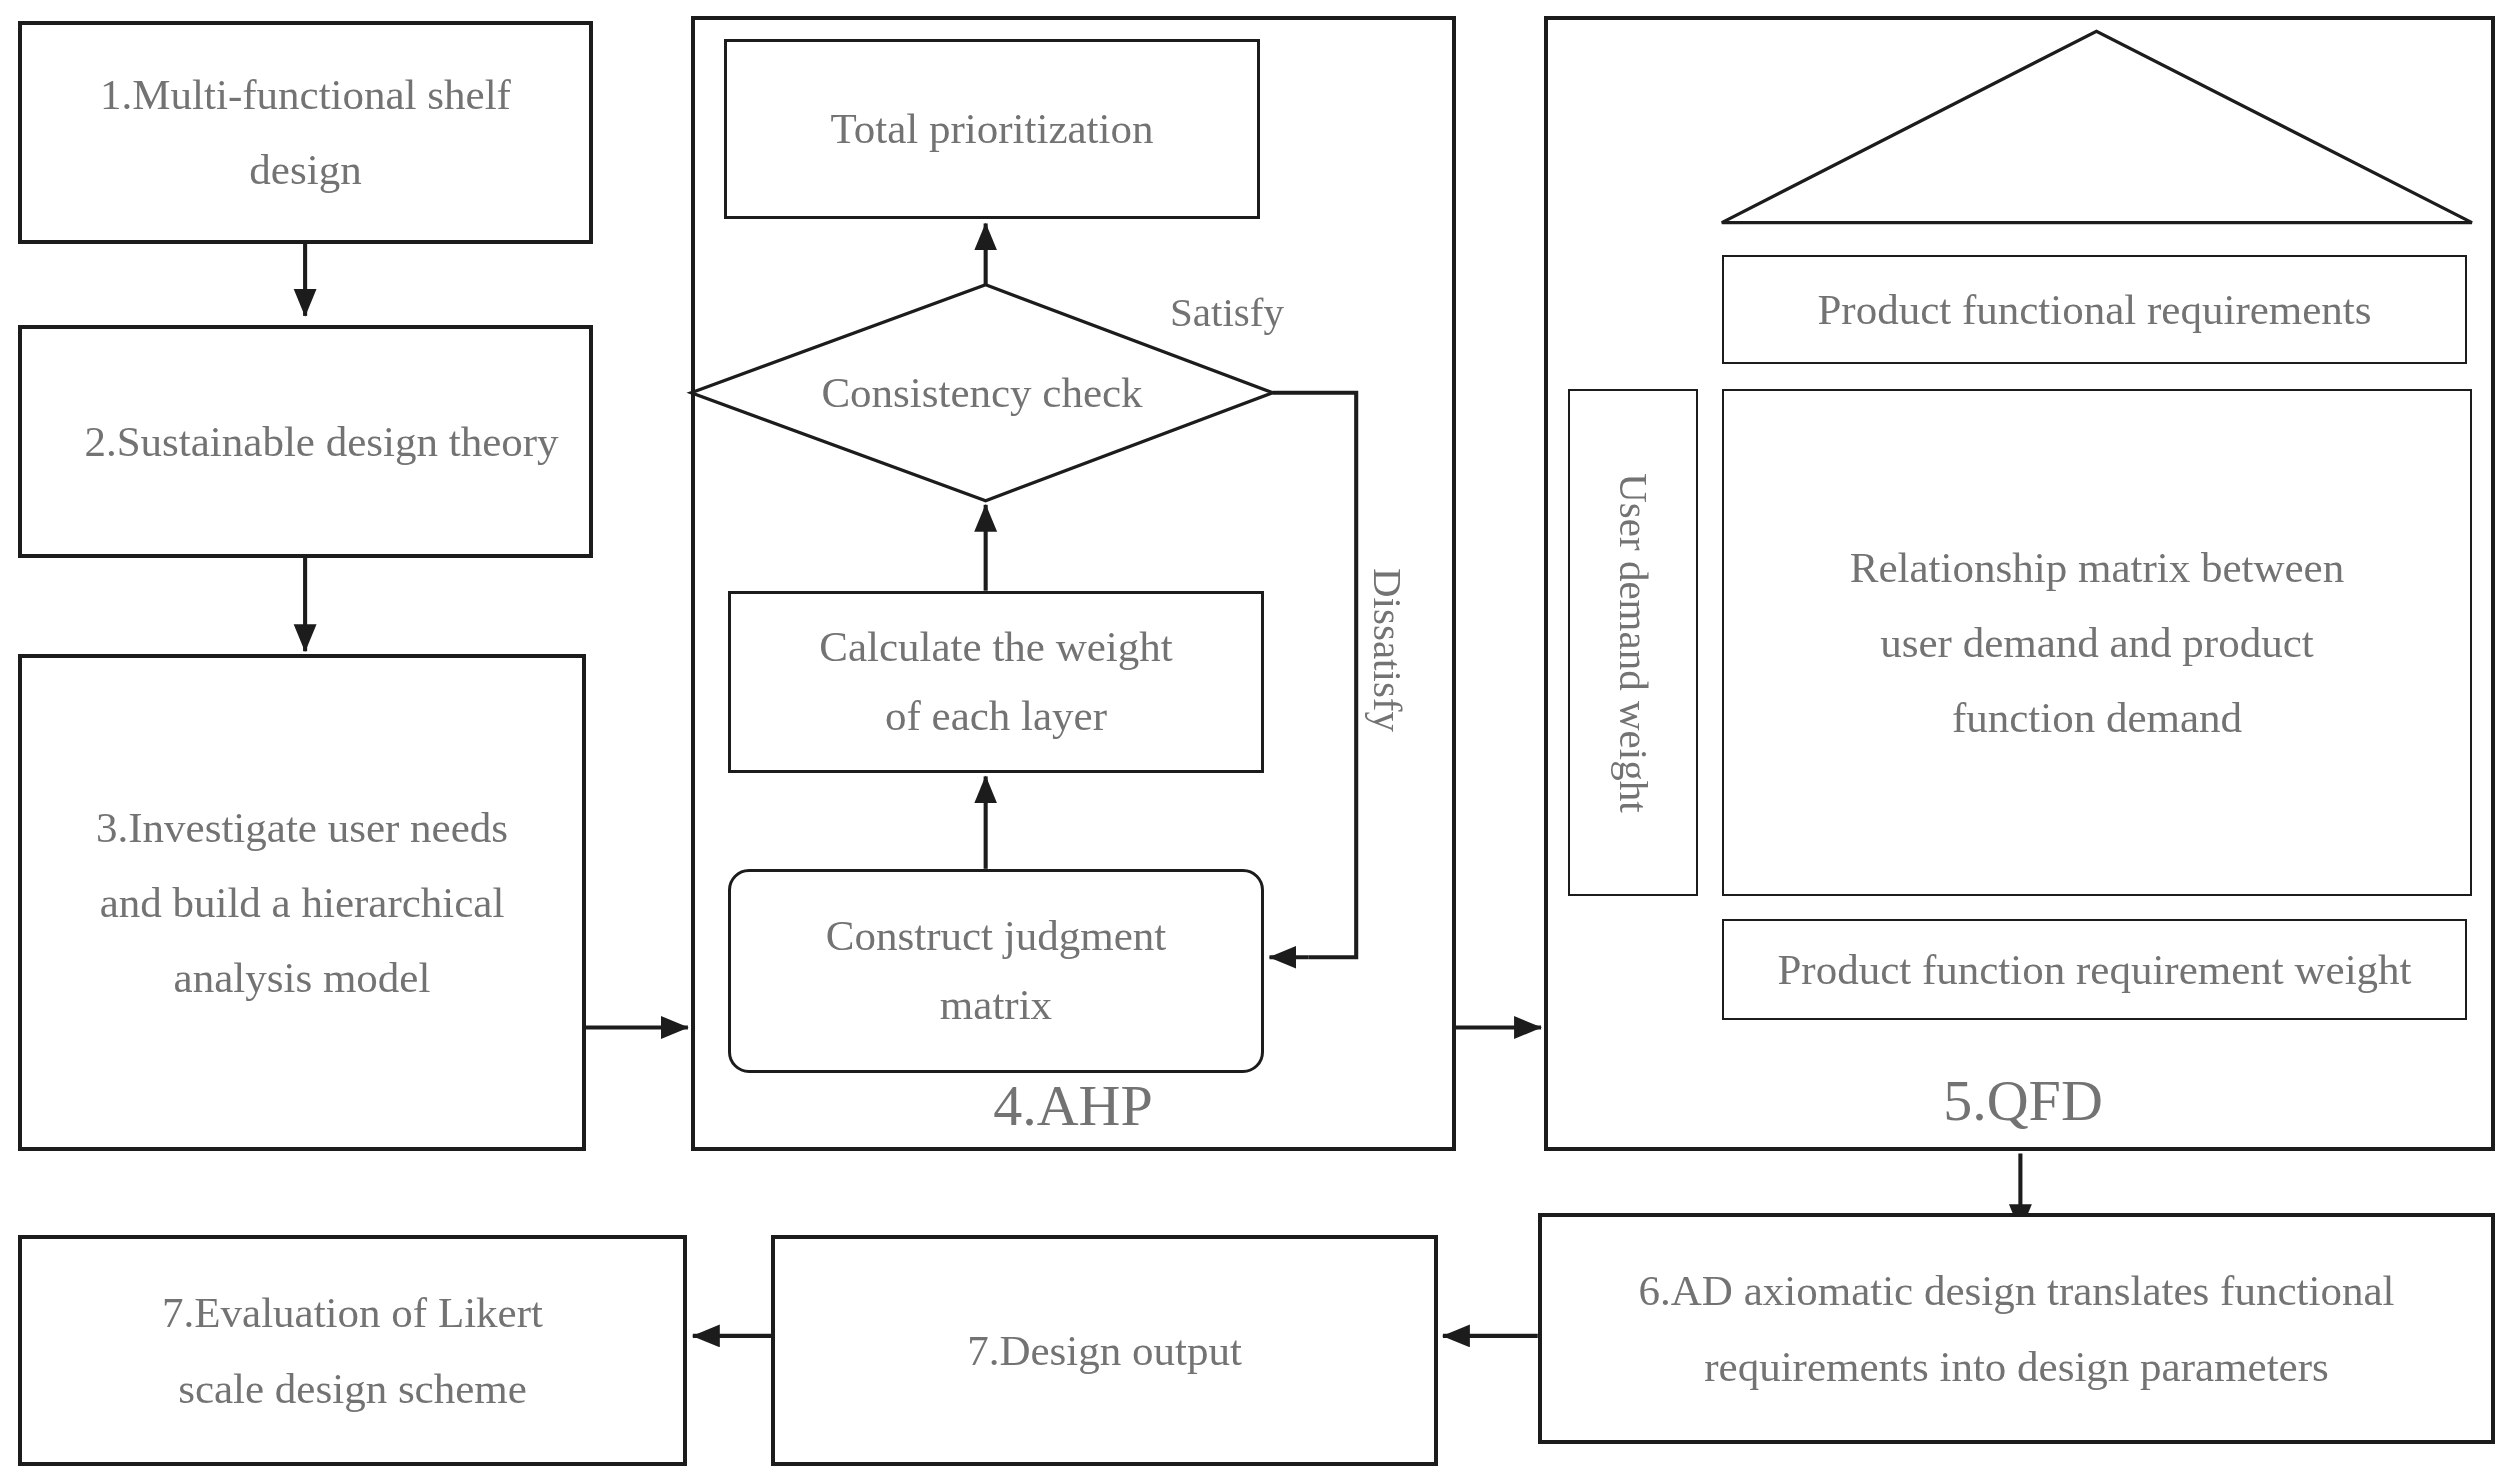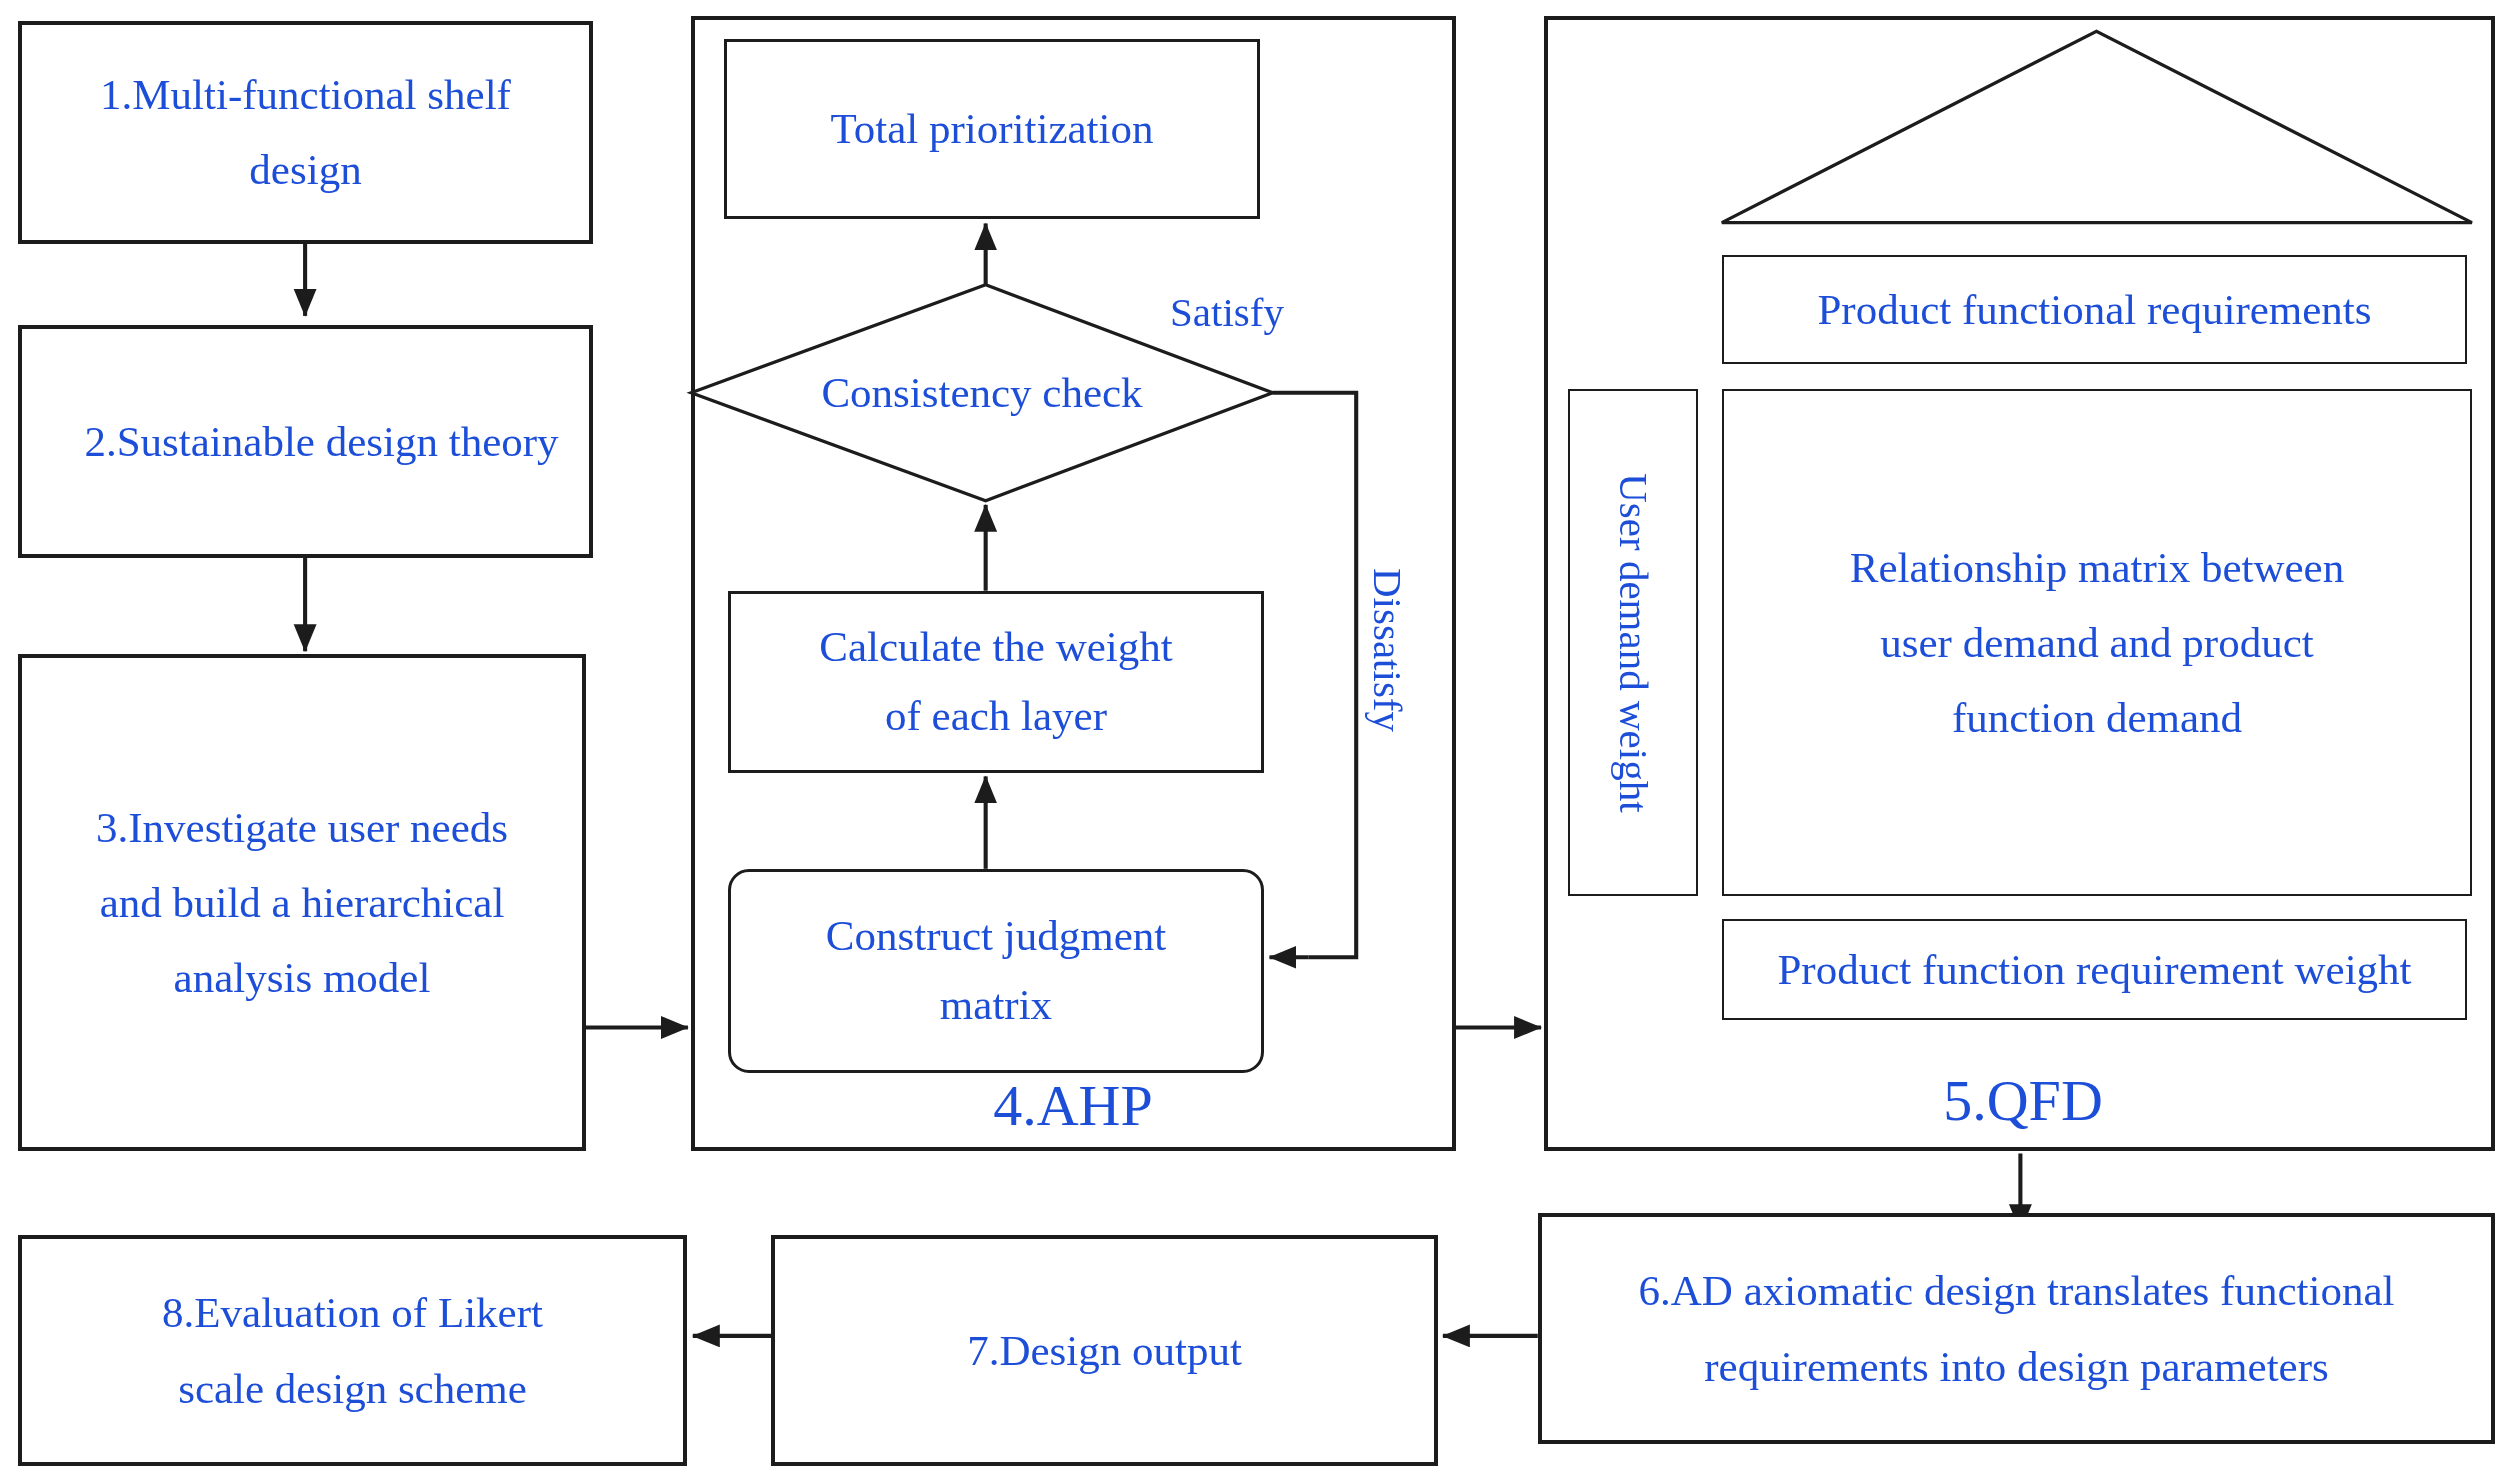--- a/index.html
+++ b/index.html
@@ -1,21 +1,21 @@
 <!DOCTYPE html>
 <html style="font-size:13px"><head>
 <meta charset="utf-8">
 <style>
   html,body{margin:0;padding:0;background:#ffffff;}
   .canvas{
     position:relative;
     width:2512px;height:1480px;
     background:#ffffff;
     font-family:"Liberation Serif","DejaVu Serif",serif;
-    color:#1d4ed8;
+    color:#737373;
     overflow:hidden;
   }
   .lines{position:absolute;left:0;top:0;width:2512px;height:1480px;}
   .box{
     position:absolute;box-sizing:border-box;
     border:4.1px solid #1c1c1c;background:#ffffff;
     display:flex;align-items:center;justify-content:center;
     text-align:center;white-space:pre-line;
     font-size:43px;line-height:1.75;
   }
@@ -88,20 +88,20 @@
   <div class="box thin" style="left:1722px;top:255px;width:745px;height:109px;">Product functional requirements</div>
   <div class="box thin" style="left:1568px;top:389px;width:130px;height:507px;">
     <span class="vbox-text">User demand weight</span>
   </div>
   <div class="box thin" style="left:1722px;top:919px;width:745px;height:101px;">Product function requirement weight</div>
   <div class="box thin" style="left:1722px;top:389px;width:750px;height:507px;">Relationship matrix between
 user demand and product
 function demand</div>
   <div class="floating section-label" style="left:2023px;top:1101px;">5.QFD</div>
 
-  <div class="box" style="left:18px;top:1235px;width:669px;height:231px;">8.Evaluation of Likert
+  <div class="box" style="left:18px;top:1235px;width:669px;height:231px;">7.Evaluation of Likert
 scale design scheme</div>
   <div class="box" style="left:771px;top:1235px;width:667px;height:231px;">7.Design output</div>
   <div class="box" style="left:1538px;top:1213px;width:957px;height:231px;">6.AD axiomatic design translates functional
 requirements into design parameters</div>
 
 </div>
 
 
 </body></html>

